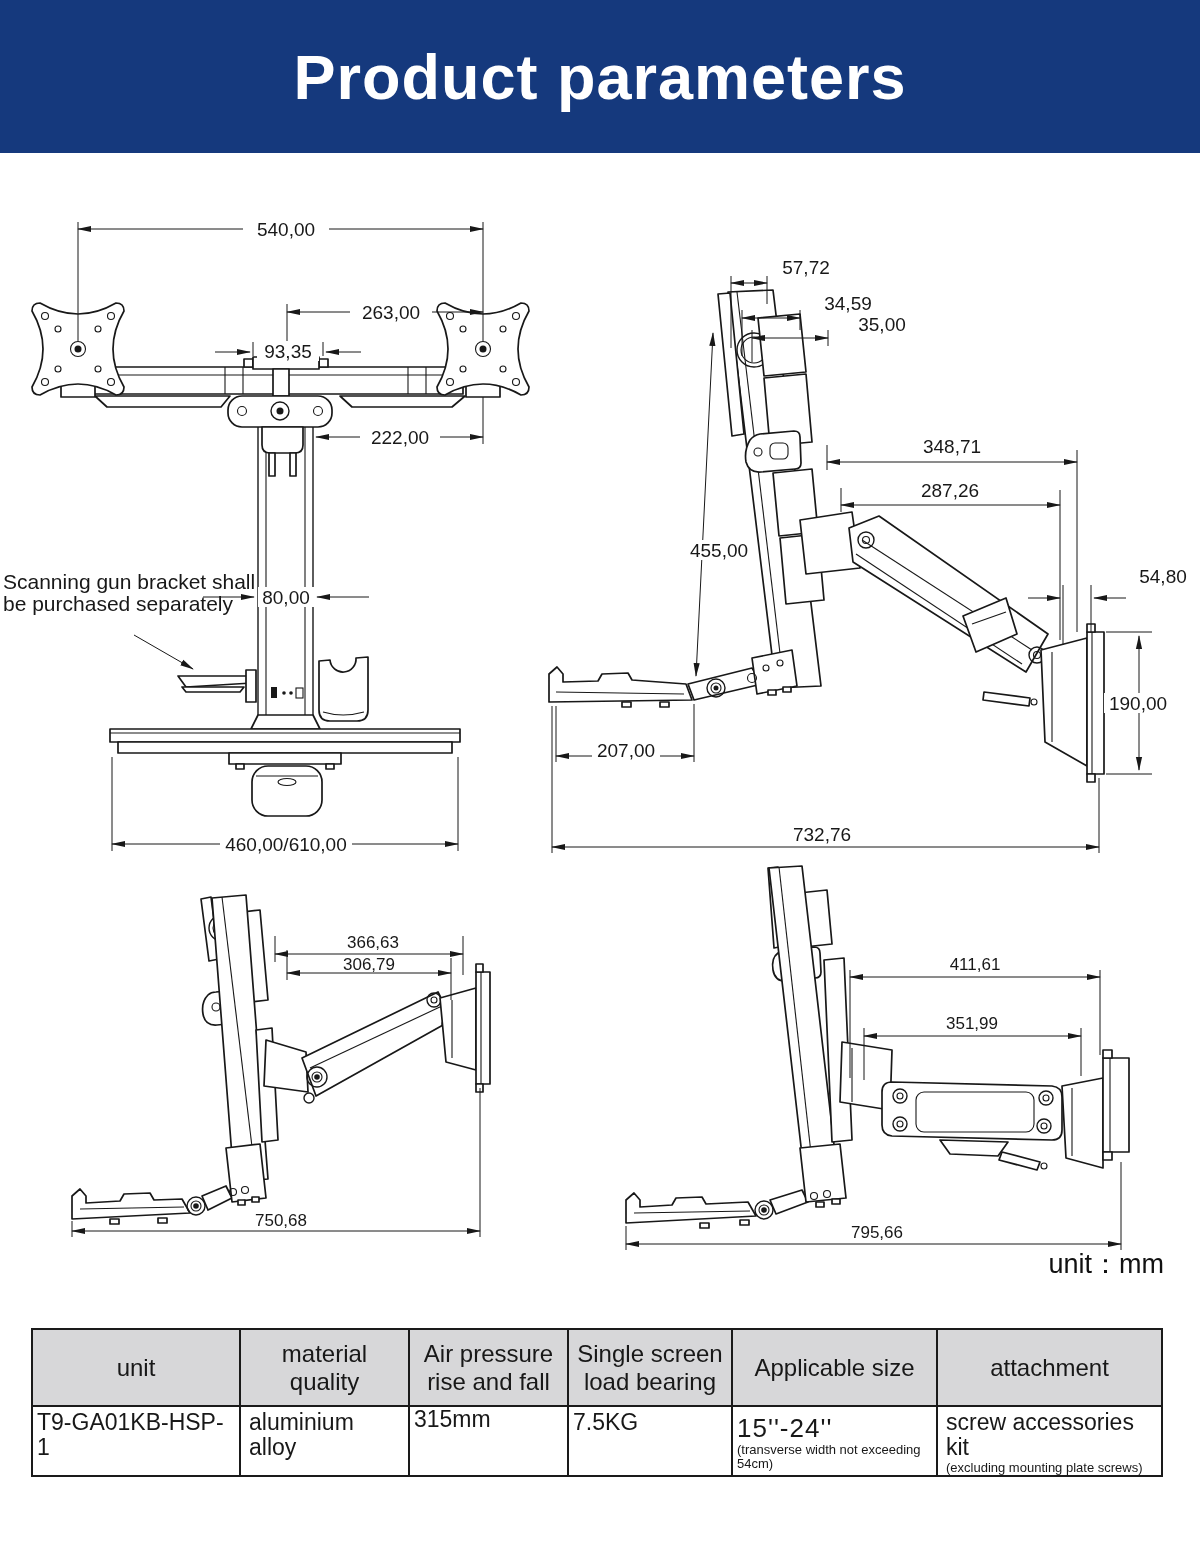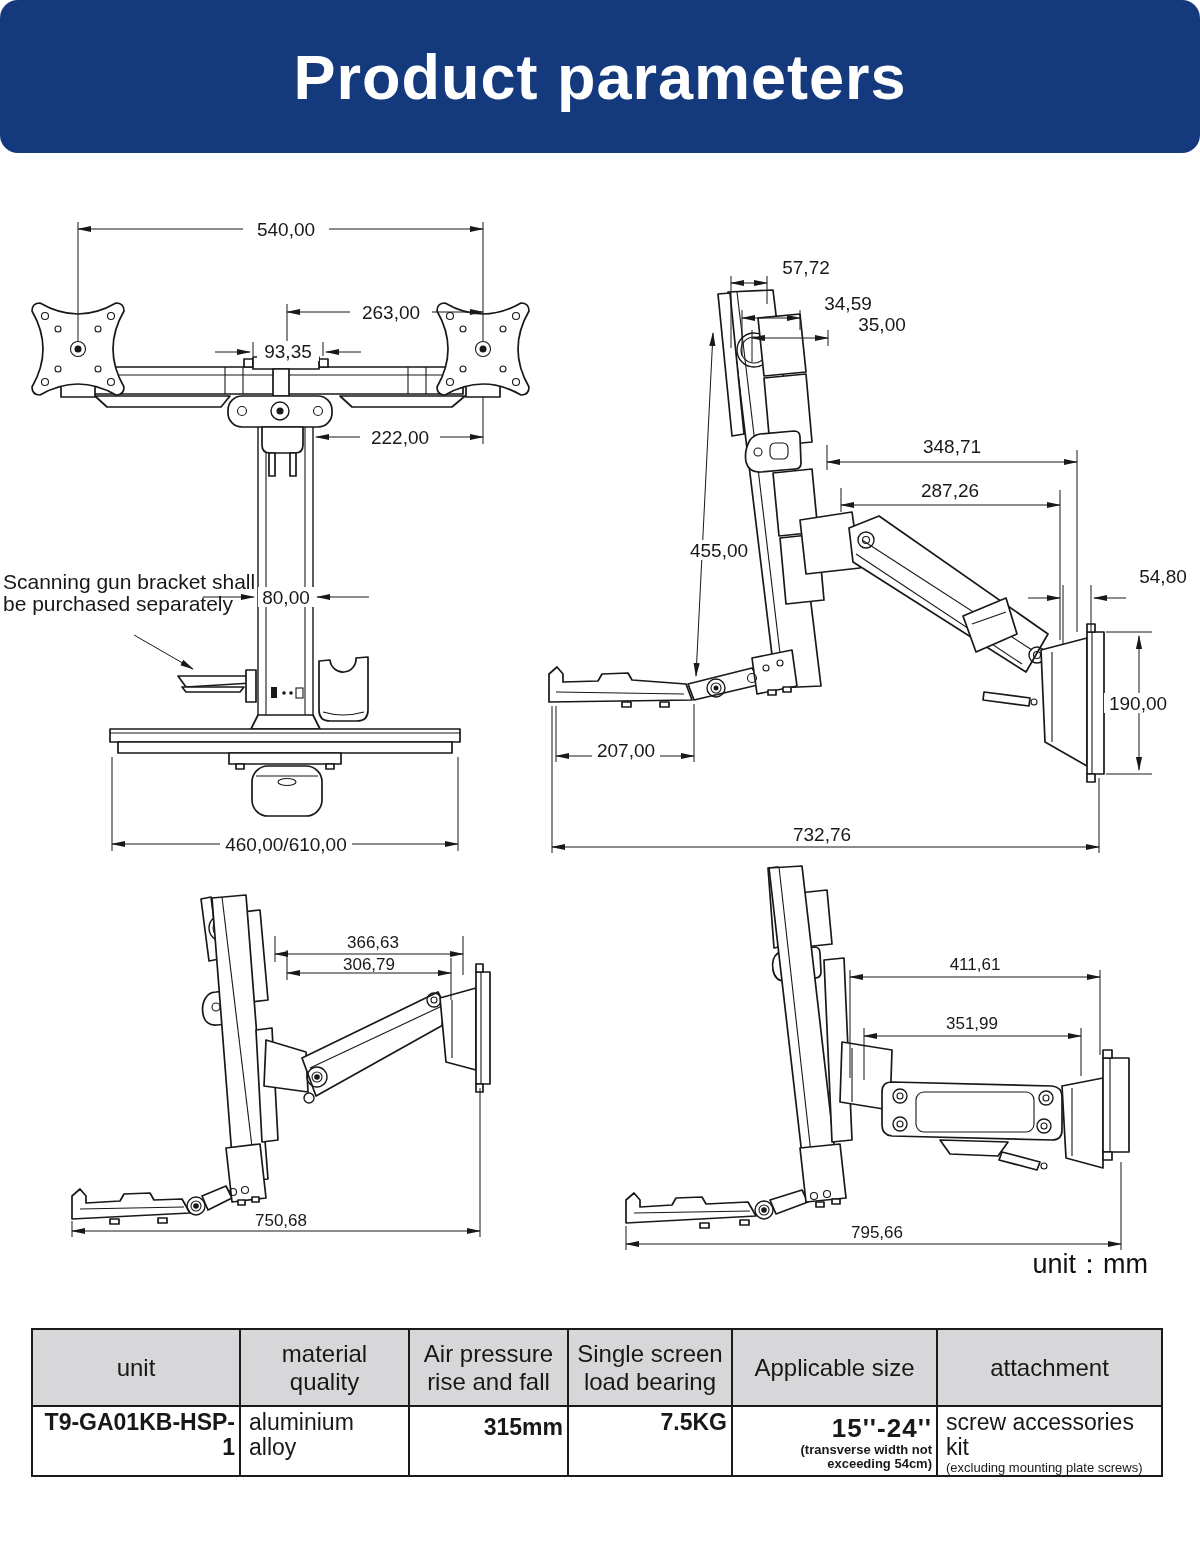--- a/index.html
+++ b/index.html
@@ -1,41 +1,41 @@
 <!DOCTYPE html>
 <html><head>
 <meta charset="utf-8">
 <style>
   html,body{margin:0;padding:0;background:#ffffff;}
   .page{position:relative;width:1200px;height:1548px;background:#ffffff;overflow:hidden;
         font-family:"Liberation Sans",sans-serif;color:#181818;}
   .banner{position:absolute;left:0;top:0;width:1200px;height:153px;background:#15397d;
-          display:flex;align-items:center;justify-content:center;border-radius:18px;}
+          display:flex;align-items:center;justify-content:center;}
   .banner h1{margin:0;color:#ffffff;font-size:63px;font-weight:600;letter-spacing:1px;
              font-family:"Liberation Sans",sans-serif;}
   svg{position:absolute;overflow:visible;}
   .p{fill:#ffffff;stroke:#181818;stroke-width:1.7;stroke-linejoin:round;}
   .pn{fill:none;stroke:#181818;stroke-width:1.4;stroke-linejoin:round;}
   .th{fill:none;stroke:#181818;stroke-width:1.1;}
   .d{fill:none;stroke:#181818;stroke-width:1;}
   .blk{fill:#181818;stroke:none;}
   .wb{fill:#ffffff;stroke:none;}
   text.t{font-family:"Liberation Sans",sans-serif;font-size:19px;fill:#181818;text-anchor:middle;}
   text.t2{font-family:"Liberation Sans",sans-serif;font-size:17px;fill:#181818;text-anchor:middle;}
   text.ann{font-family:"Liberation Sans",sans-serif;font-size:21px;fill:#181818;text-anchor:start;}
-  .unit{position:absolute;top:1246px;right:52px;font-size:27px;color:#111;}
+  .unit{position:absolute;top:1246px;right:36px;font-size:27px;color:#111;}
   .disclaimer{position:absolute;top:1281px;right:5px;font-size:27px;letter-spacing:-0.6px;color:#111;white-space:nowrap;}
   table.spec{position:absolute;left:31px;top:1328px;border-collapse:collapse;table-layout:fixed;
              width:1130px;}
   table.spec th,table.spec td{border:2px solid #1a1a1a;padding:0;overflow:hidden;}
   table.spec th{background:#d7d7d9;font-weight:400;font-size:24px;line-height:1.15;height:75px;
                 text-align:center;vertical-align:middle;}
   table.spec td{background:#ffffff;height:66px;vertical-align:top;font-size:23px;line-height:1.1;}
   td .cellpad{padding:3px 4px 0 4px;}
-  .c{text-align:right;font-weight:bold;}
+  .c{text-align:left;}
   .sub{font-size:13px;line-height:1.08;}
 </style>
 </head>
 <body>
 
 <div class="page">
 
   <div class="banner">
     <h1>Product parameters</h1>
   </div>
@@ -450,21 +450,21 @@
         <td>
           <div class="cellpad c">T9-GA01KB-HSP-1</div>
         </td>
         <td>
           <div class="cellpad" style="padding-left:8px">
             <div>aluminium</div>
             <div>alloy</div>
           </div>
         </td>
         <td>
-          <div class="cellpad c" style="padding-top:8px">315mm</div>
+          <div class="cellpad c" style="padding-top:0">315mm</div>
         </td>
         <td>
           <div class="cellpad c">7.5KG</div>
         </td>
         <td>
           <div class="cellpad c" style="padding-top:7px">
             <div style="font-size:26px;letter-spacing:1px">15''-24''</div>
             <div class="sub">(transverse width not exceeding 54cm)</div>
           </div>
         </td>

